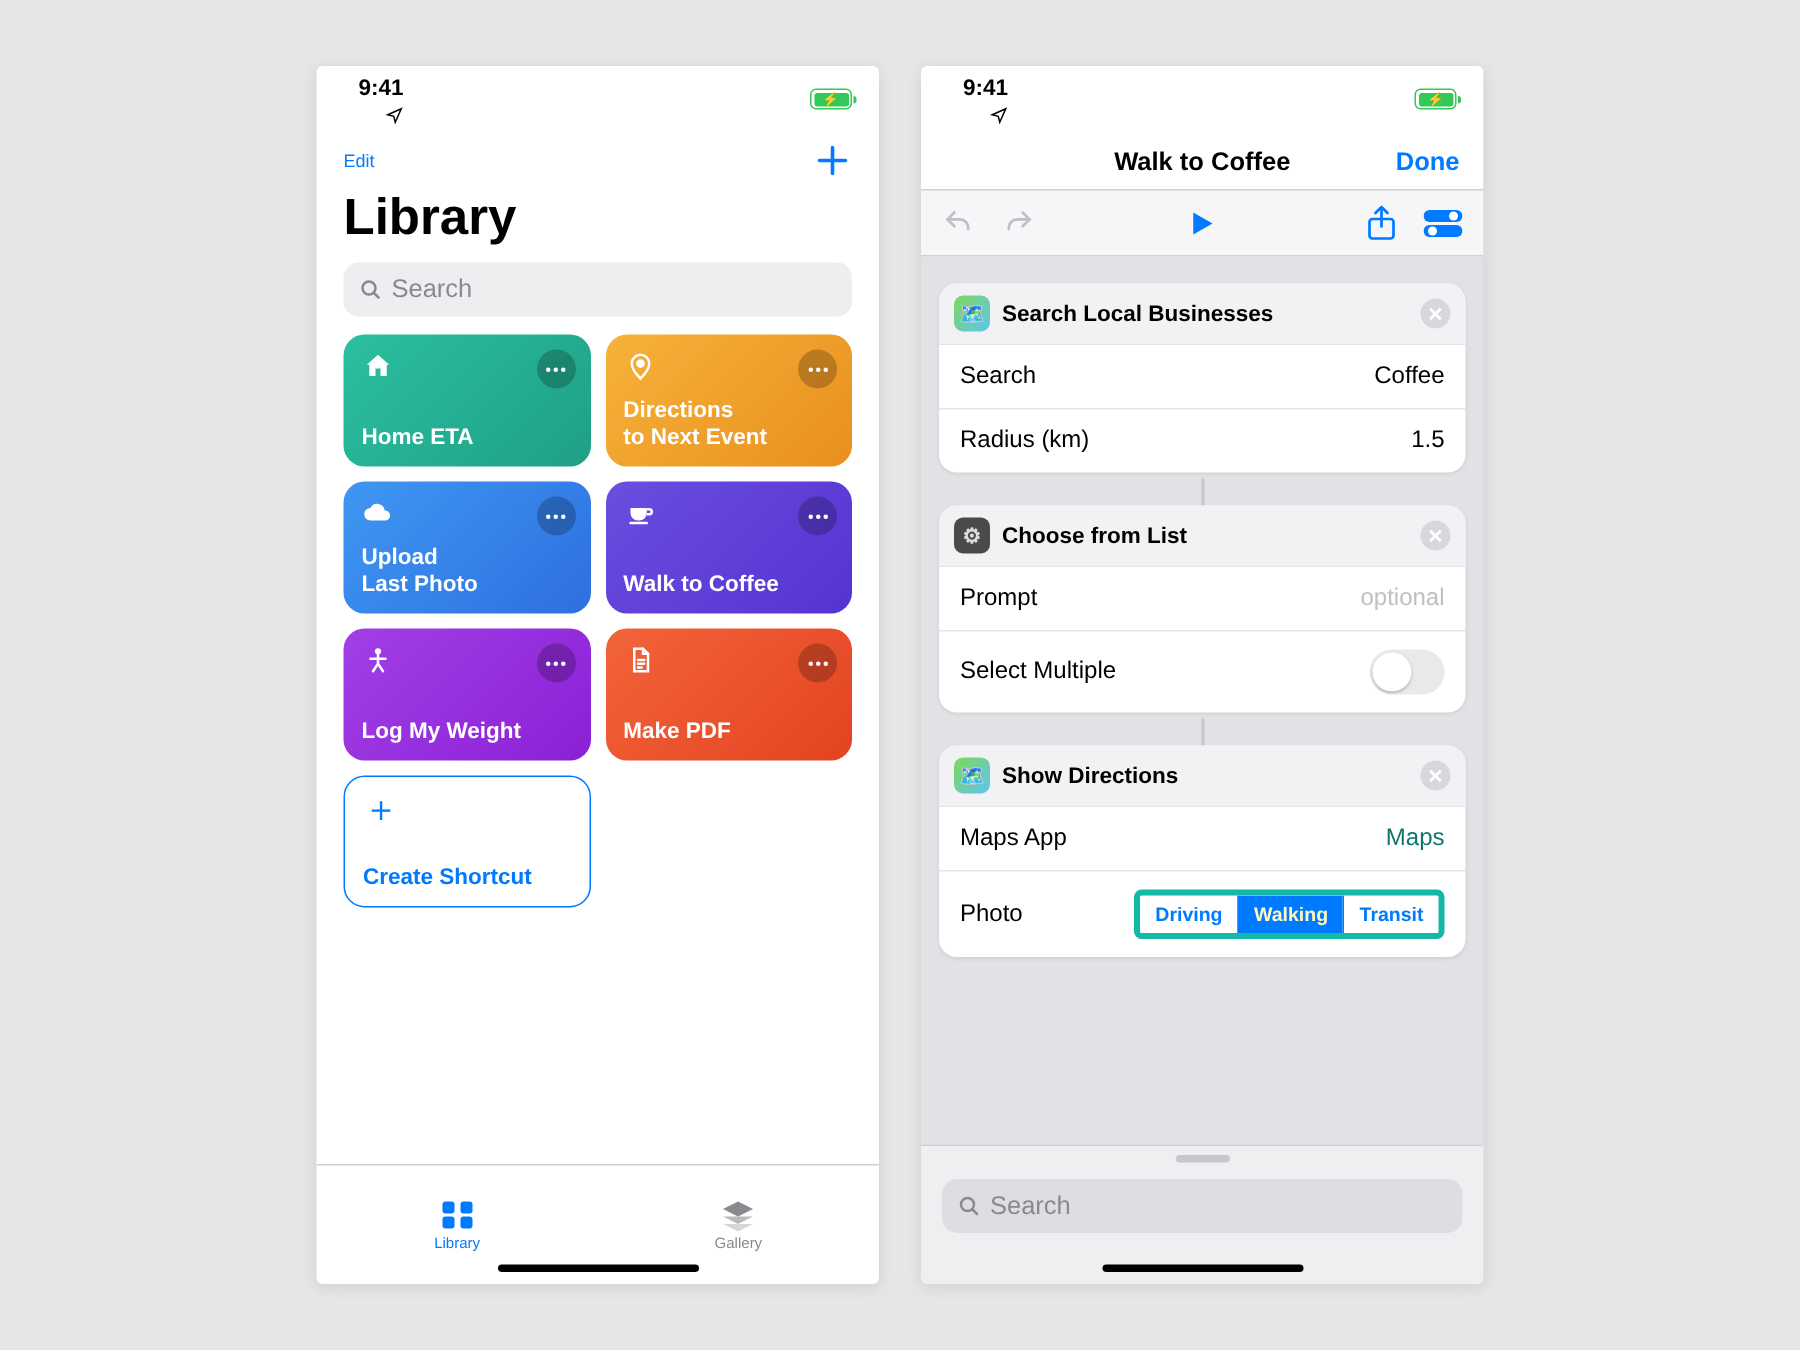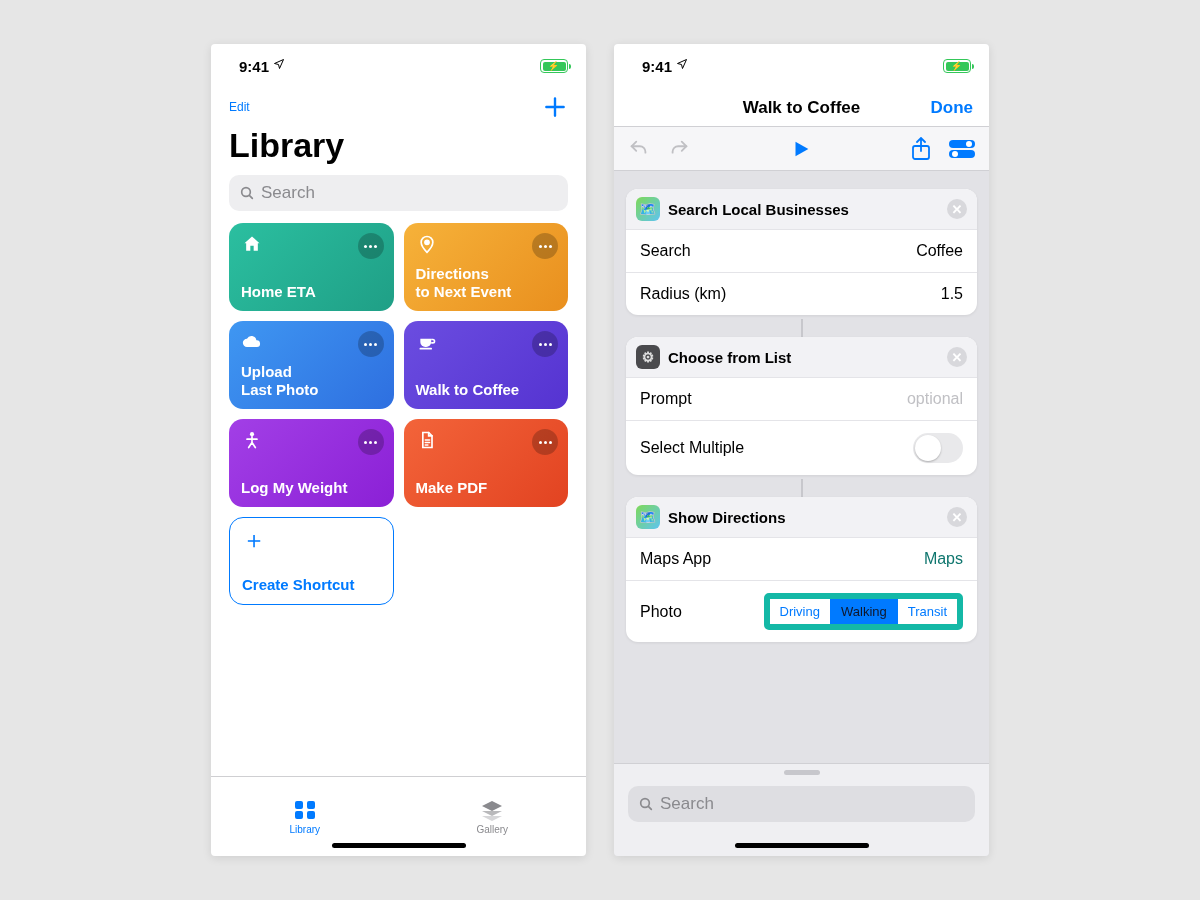--- a/index.html
+++ b/index.html
@@ -18,21 +18,21 @@
     position: relative;
     display: flex; flex-direction: column;
     overflow: hidden;
   }
   .status-bar {
     height: 44px;
     display: flex; align-items: center; justify-content: space-between;
     padding: 0 18px 0 28px;
     font-size: 15px; font-weight: 600; color: #000;
   }
-  .status-left { display: flex; align-items: flex-start; gap: 4px; }
+  .status-left { display: flex; align-items: flex-end; gap: 4px; flex-direction: column; }
   .status-right { display:flex; align-items:center; gap:6px; }
   .battery {
     width: 28px; height: 14px; border: 1.5px solid #34c759; border-radius: 4px;
     position: relative; padding:1.5px;
   }
   .battery::after {
     content:""; position:absolute; right:-4px; top:4px; width:2.5px; height:5px;
     background:#34c759; border-radius:0 2px 2px 0;
   }
   .battery-fill { background:#34c759; width:100%; height:100%; border-radius:2px; position:relative; }
@@ -122,25 +122,25 @@
   .row .value.placeholder { color:#c0c0c4; }
   .connector { width:2px; height:18px; background:#c7c7cc; }
   .toggle {
     width:50px; height:30px; background:#e9e9eb; border-radius:15px; position:relative;
   }
   .toggle .knob {
     width:26px; height:26px; background:#fff; border-radius:50%;
     position:absolute; top:2px; left:2px; box-shadow:0 1px 2px rgba(0,0,0,0.25);
   }
   .seg {
-    display:flex; border:6px solid #14b8a6; border-radius:5px; overflow:hidden; font-size:13px;
+    display:flex; border:4px solid #14b8a6; border-radius:5px; overflow:hidden; font-size:13px;font-weight:bold;
   }
   .seg div { padding:5px 10px; color:#007aff; }
   .seg div + div { border-left:1px solid #007aff; }
-  .seg .sel { background:#007aff; color:#0f172a; }
+  .seg .sel { background:#007aff; color:#fef9c3; }
 
   .bottom-sheet {
     margin-top:auto; background:#efeff2; border-top:0.5px solid #d0d0d4;
     padding:14px 14px 34px; position:relative;
   }
   .grabber {
     position:absolute; top:6px; left:50%; transform:translateX(-50%);
     width:36px; height:5px; background:#c7c7cc; border-radius:3px;
   }
   .sheet-search {

